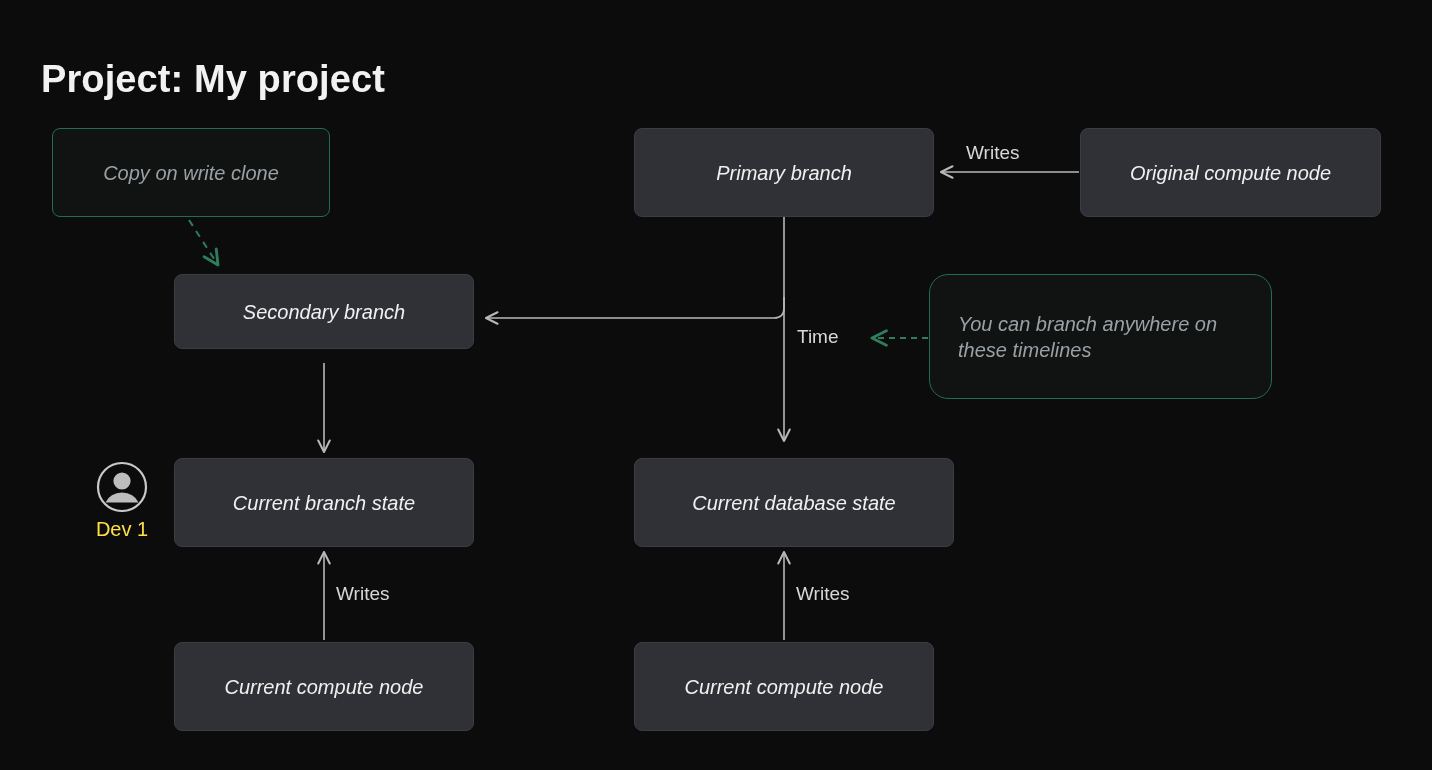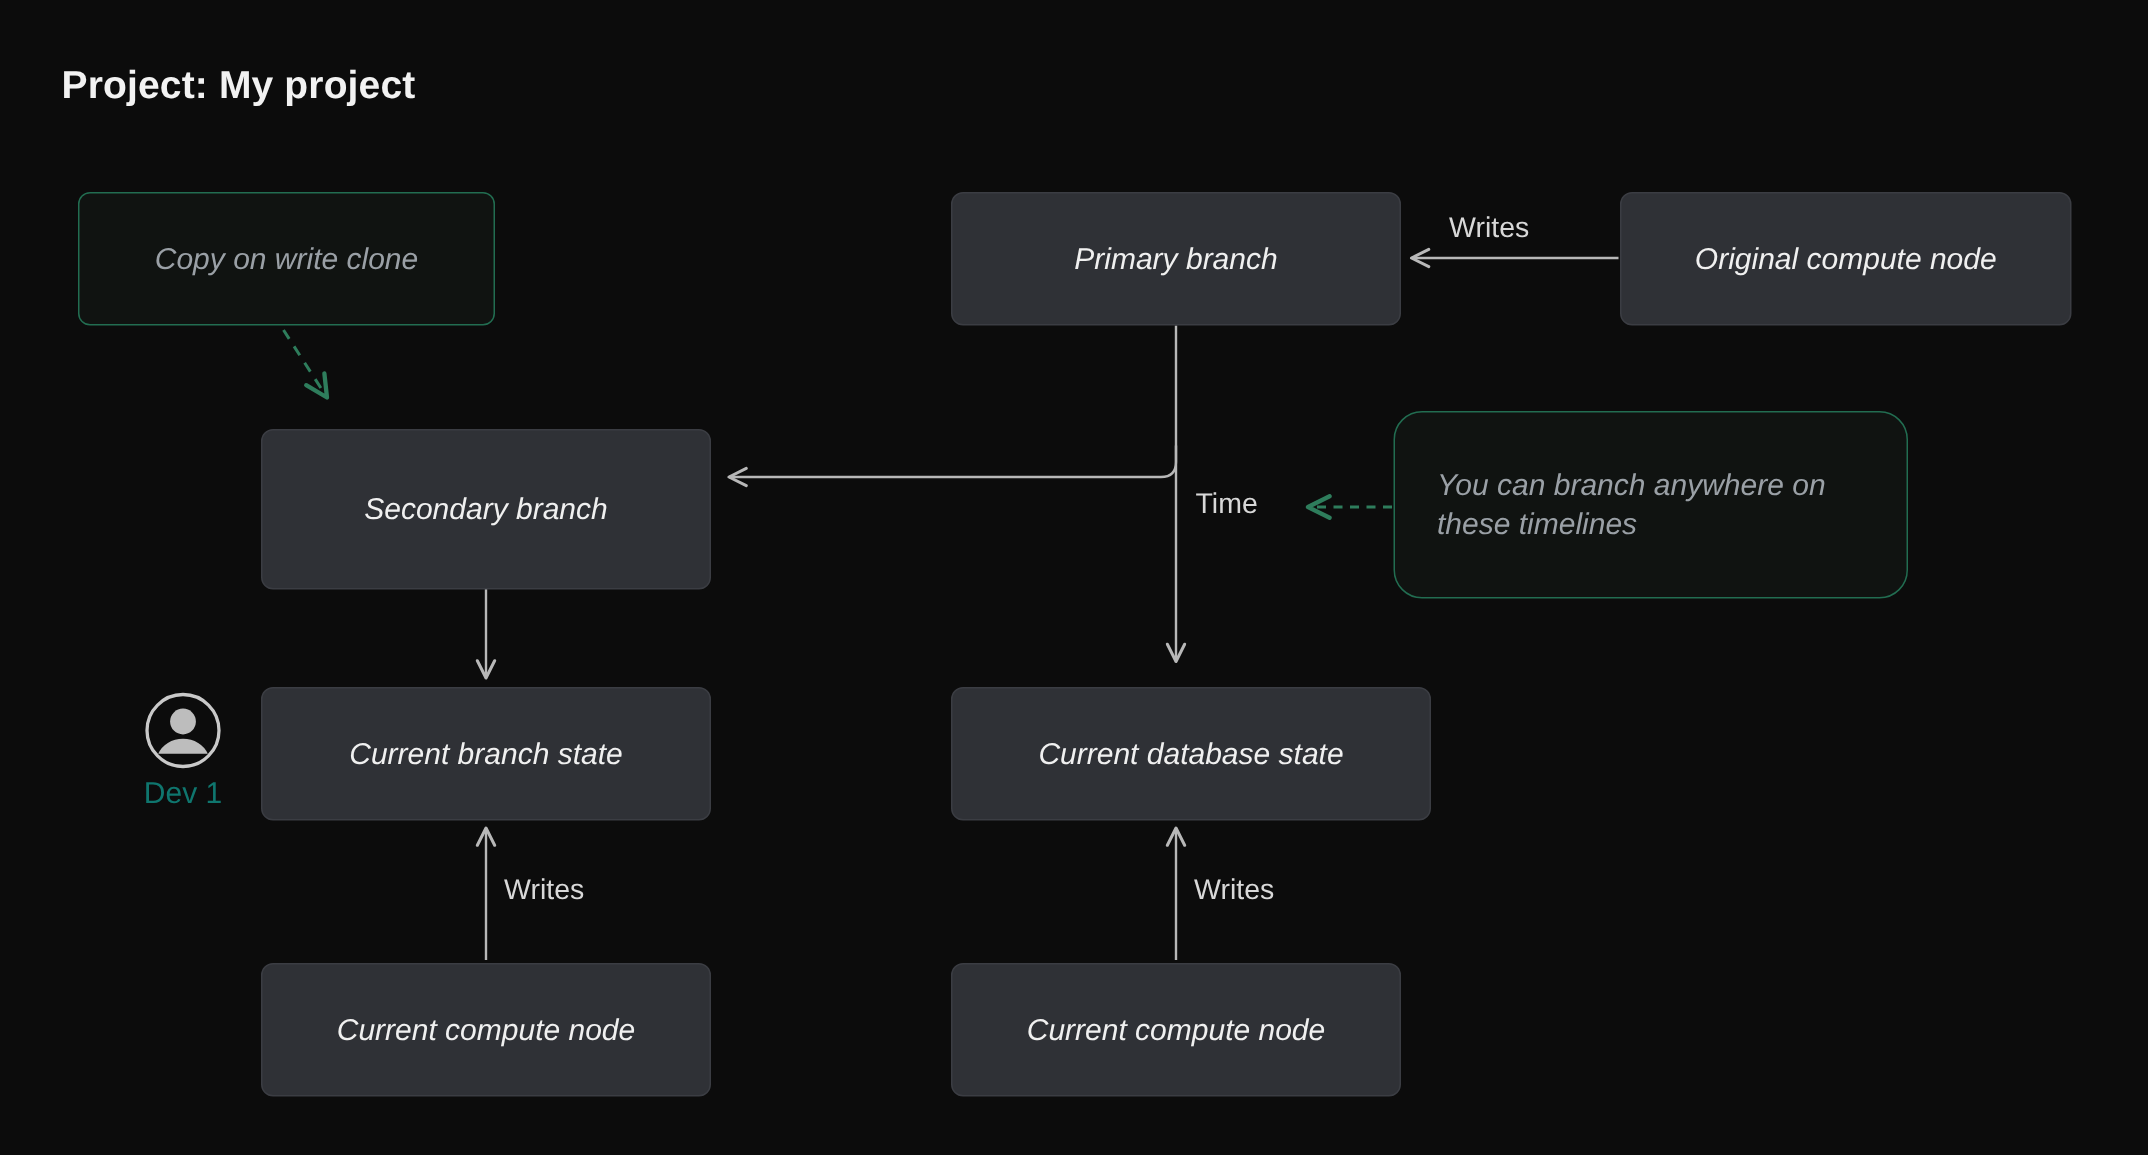--- a/index.html
+++ b/index.html
@@ -19,22 +19,22 @@
     position: relative;
     width: 1432px;
     height: 770px;
     background: #0c0c0c;
   }
 
   
   .page-title {
     position: absolute;
     left: 41px;
-    top: 41px;
-    font-size: 26px;
+    top: 58px;
+    font-size: 38px;
     font-weight: bold;
     letter-spacing: 0.1px;
     color: #f2f2f2;
     white-space: nowrap;
   }
 
   
   .node {
     position: absolute;
     box-sizing: border-box;
@@ -90,21 +90,21 @@
     align-items: center;
   }
   .avatar-icon {
     width: 52px;
     height: 52px;
     display: block;
   }
   .avatar-label {
     margin-top: 5px;
     font-size: 20px;
-    color: #0f766e;
+    color: #fde047;
     white-space: nowrap;
   }
 </style>
 </head>
 <body>
 
 <div id="canvas">
 
   <div class="page-title">Project: My project</div>
 
@@ -150,21 +150,21 @@
       <line x1="928" y1="338" x2="872" y2="338" stroke="#2e7d5c" stroke-width="2" stroke-dasharray="6 5" marker-end="url(#arrowGreen)"></line>
     </g>
   </svg>
 
   <div class="node annot" style="left:52px; top:128px; width:278px; height:89px;">Copy on write clone</div>
 
   <div class="node" style="left:1080px; top:128px; width:301px; height:89px;">Original compute node</div>
 
   <div class="node" style="left:634px; top:128px; width:300px; height:89px;">Primary branch</div>
 
-  <div class="node" style="left:174px; top:274px; width:300px; height:107px;margin-top:12px;">Secondary branch</div>
+  <div class="node" style="left:174px; top:274px; width:300px; height:75px;">Secondary branch</div>
 
   <div class="node annot left-pad" style="left:929px; top:274px; width:343px; height:125px;">You can branch anywhere on these timelines</div>
 
   <div class="node" style="left:174px; top:458px; width:300px; height:89px;">Current branch state</div>
 
   <div class="node" style="left:634px; top:458px; width:320px; height:89px;">Current database state</div>
 
   <div class="node" style="left:174px; top:642px; width:300px; height:89px;">Current compute node</div>
 
   <div class="node" style="left:634px; top:642px; width:300px; height:89px;">Current compute node</div>

